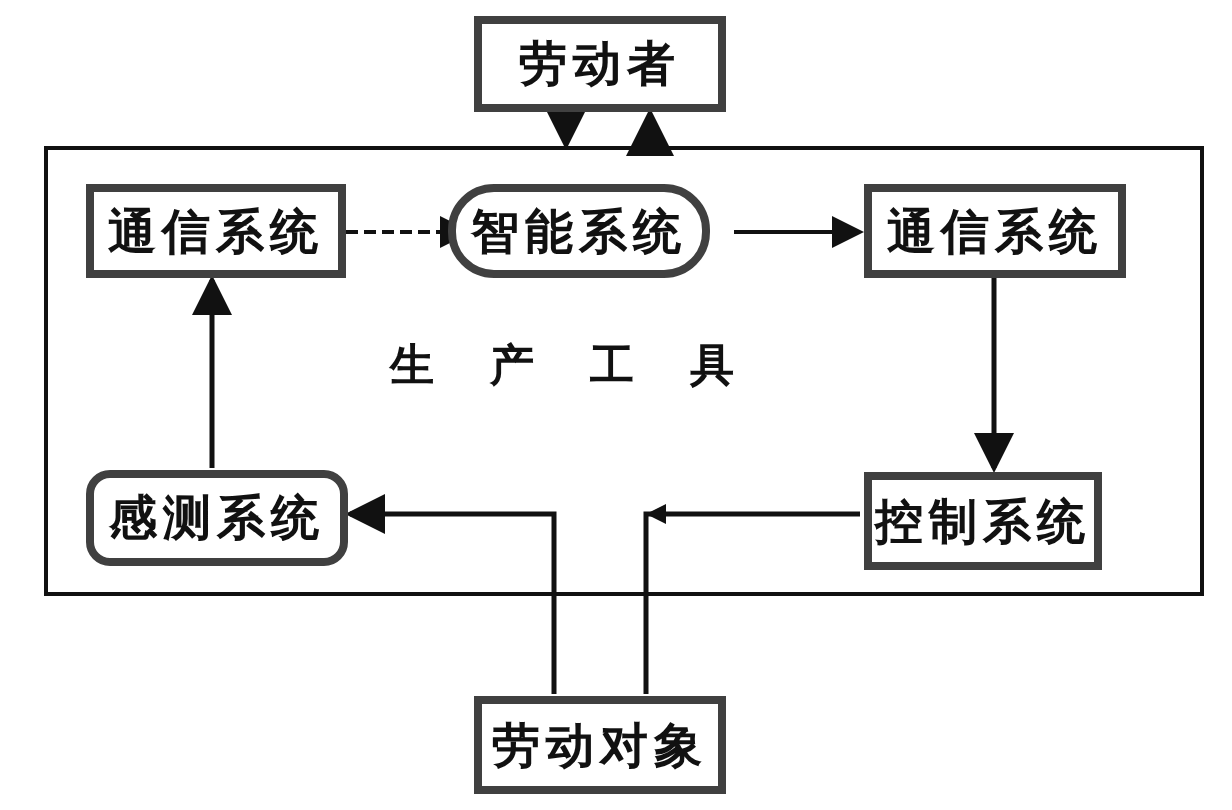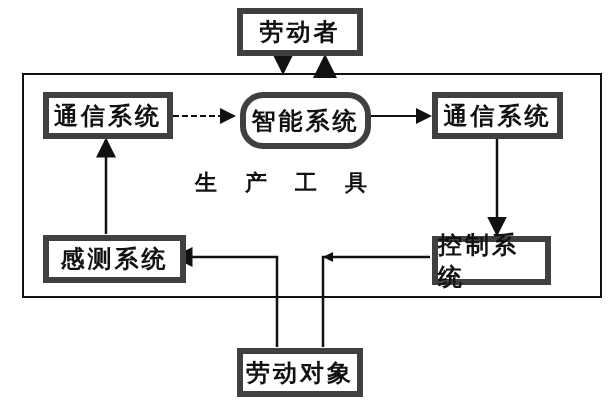--- a/index.html
+++ b/index.html
@@ -1,18 +1,18 @@
 <!DOCTYPE html>
 <html><head>
 <meta charset="utf-8">
 <style>
   html, body { margin:0; padding:0; background:#fff; }
   body { width:616px; height:405px; position:relative; overflow:hidden;
          font-family:"DejaVu Serif", serif; color:#111; }
-  .box { position:absolute; border:6px solid #404040; background:#fff;
+  .box { position:absolute; border:4px solid #404040; background:#fff;
          display:flex; align-items:center; justify-content:center;
          font-size:24px; font-weight:bold; letter-spacing:3px; box-sizing:border-box; }
   #frame { position:absolute; left:22px; top:73px; width:580px; height:225px;
            border:2px solid #111; box-sizing:border-box; }
   #center-label { position:absolute; left:195px; top:168px; font-size:22px;
                   letter-spacing:28px; font-weight:bold;text-align:right; }
   svg { position:absolute; left:0; top:0; }
 </style>
 </head>
 <body>
@@ -38,19 +38,19 @@
   <line x1="106" y1="234" x2="106" y2="140" stroke="#111" stroke-width="2.5" marker-end="url(#ah)"></line>
 
   <polyline points="277,347 277,257 175,257" fill="none" stroke="#111" stroke-width="2.5" marker-end="url(#ah)"></polyline>
 
   <polyline points="430,257 323,257 323,347" fill="none" stroke="#111" stroke-width="2.5"></polyline>
   <path d="M323,257 L333,252 L333,262 Z" fill="#111"></path>
 </svg>
 
 <div class="box" style="left:237px;top:8px;width:126px;height:48px;">劳动者</div>
 <div class="box" style="left:43px;top:92px;width:130px;height:47px;">通信系统</div>
-<div class="box" style="left:240px;top:92px;width:131px;height:57px;border-radius:23px;">智能系统</div>
+<div class="box" style="left:224px;top:92px;width:131px;height:47px;border-radius:23px;">智能系统</div>
 <div class="box" style="left:432px;top:92px;width:131px;height:47px;">通信系统</div>
-<div class="box" style="left:43px;top:235px;width:143px;height:48px;">感测系统</div>
+<div class="box" style="left:43px;top:235px;width:131px;height:48px;border-radius:12px;">感测系统</div>
 <div class="box" style="left:432px;top:236px;width:119px;height:49px;">控制系统</div>
 <div class="box" style="left:237px;top:348px;width:126px;height:49px;">劳动对象</div>
 
 <div id="center-label">生产工具</div>
 
 </body></html>

